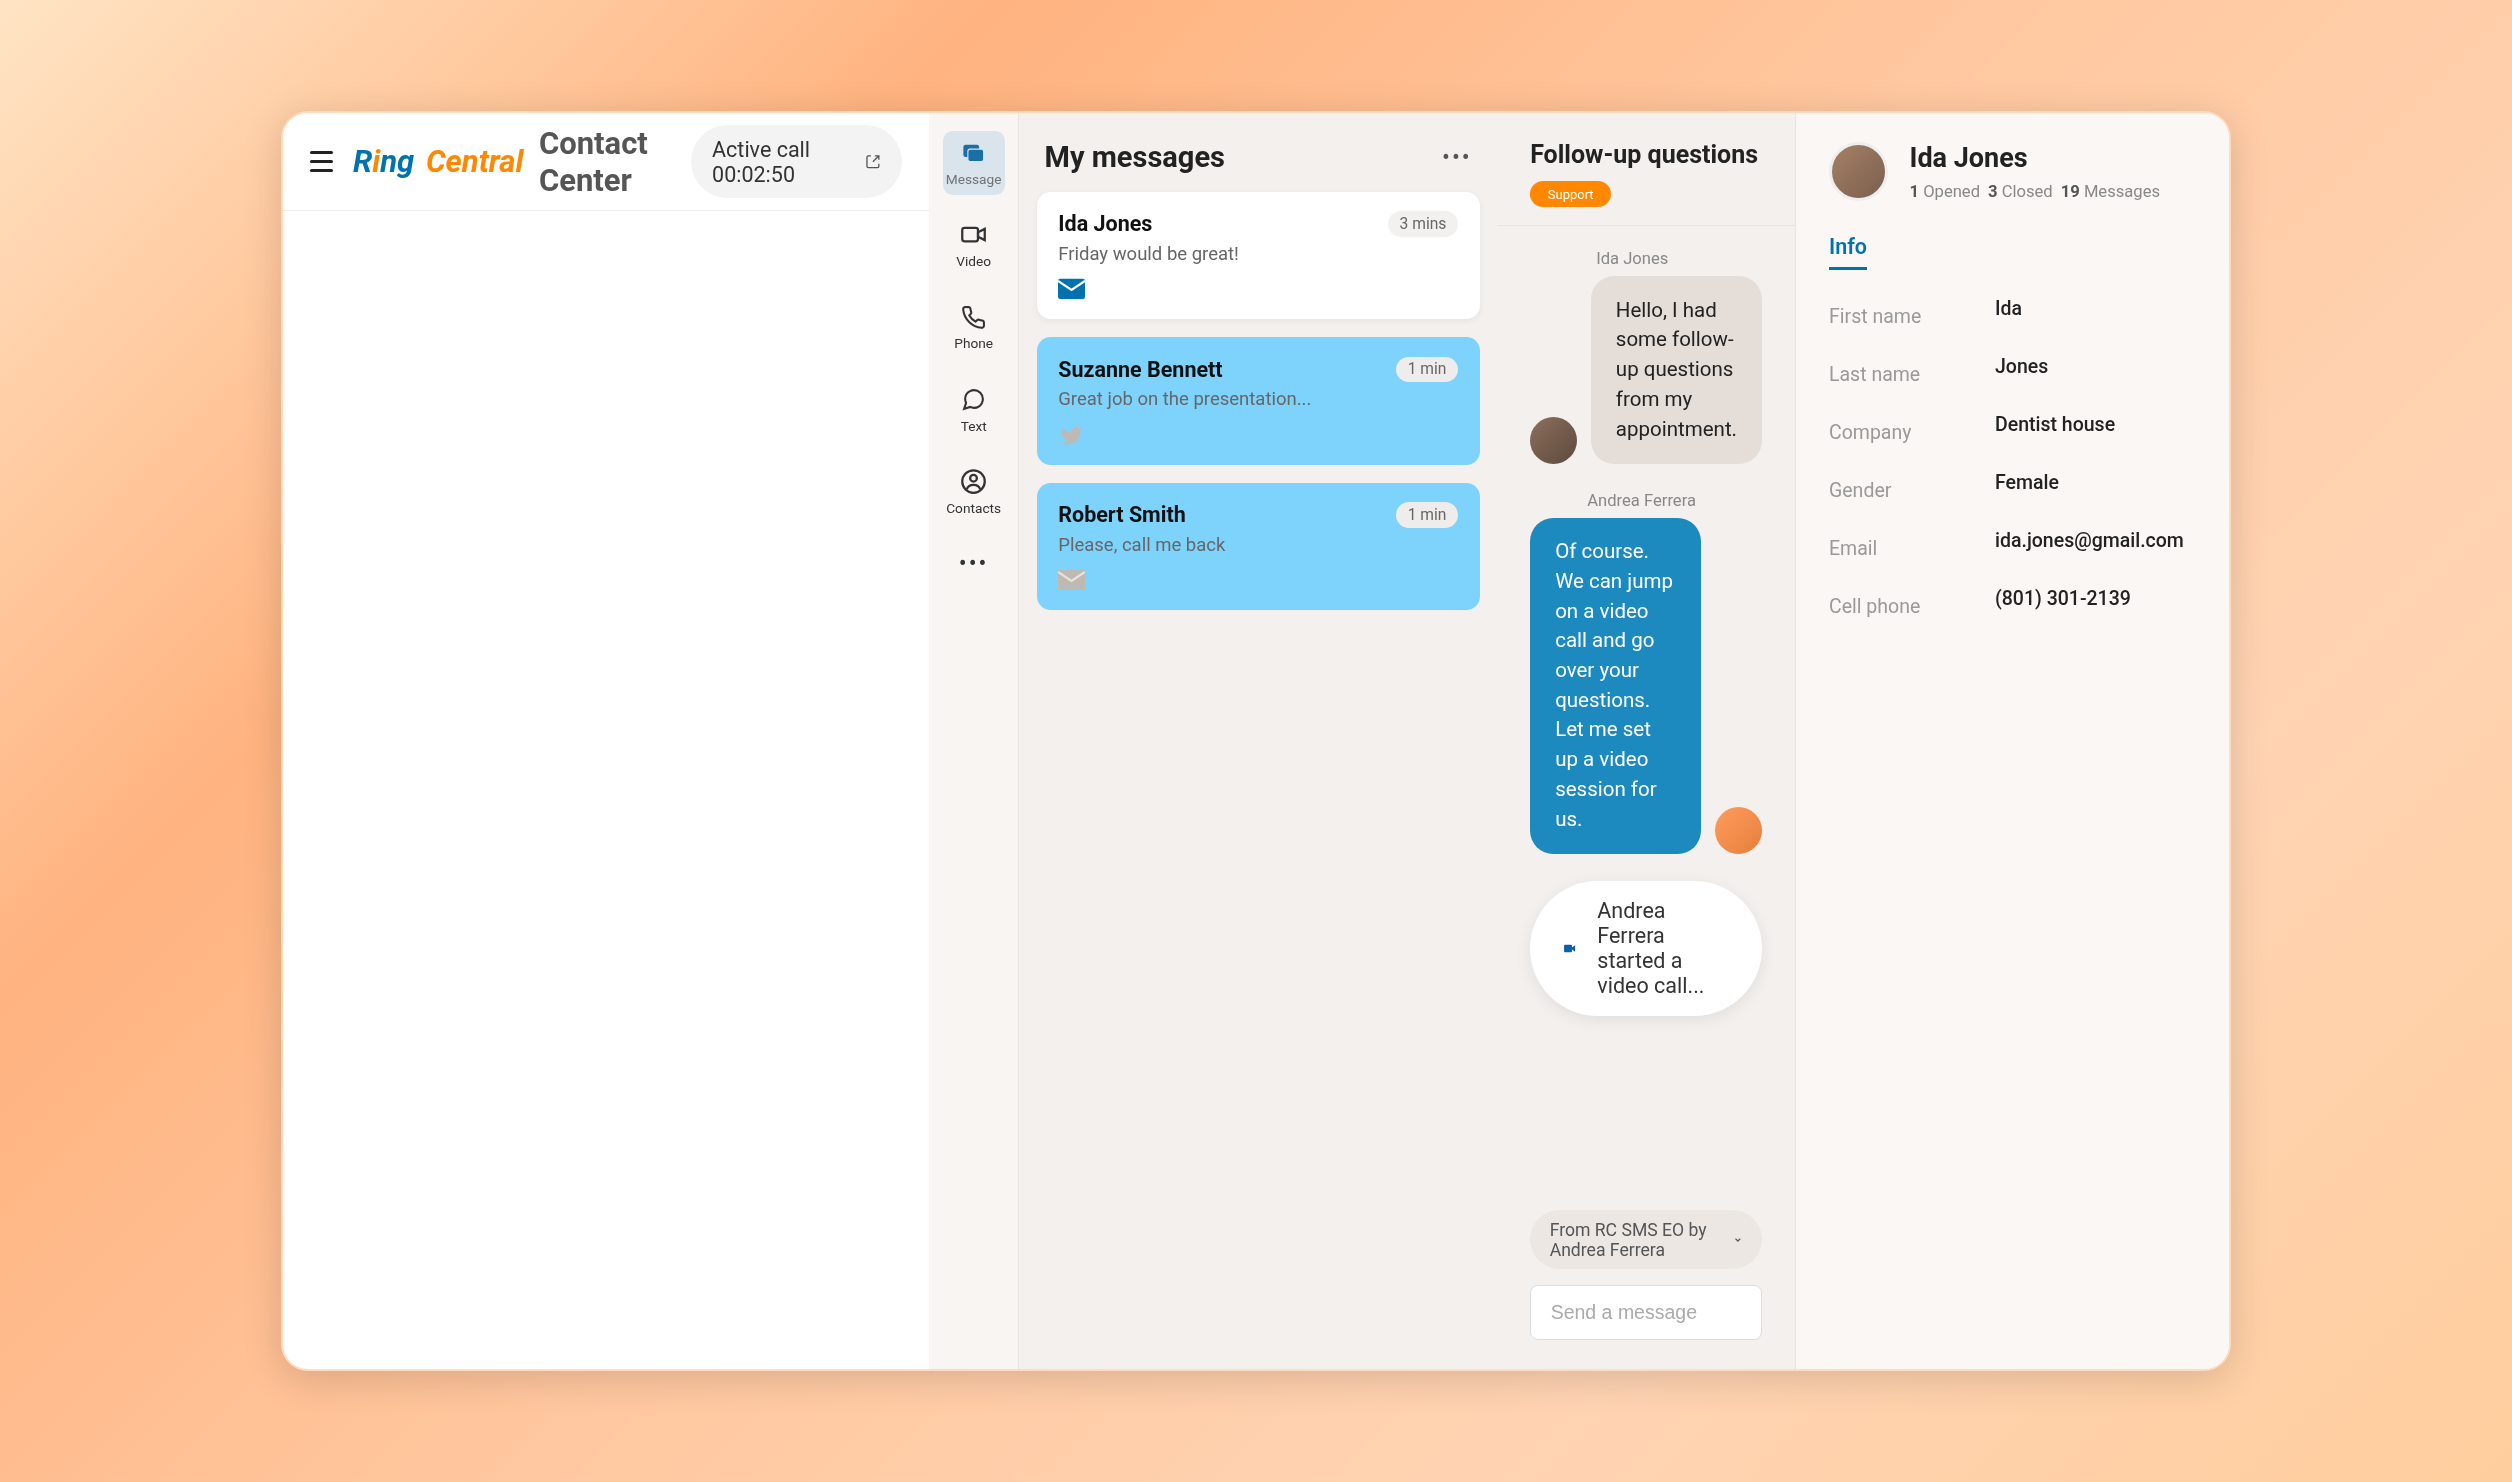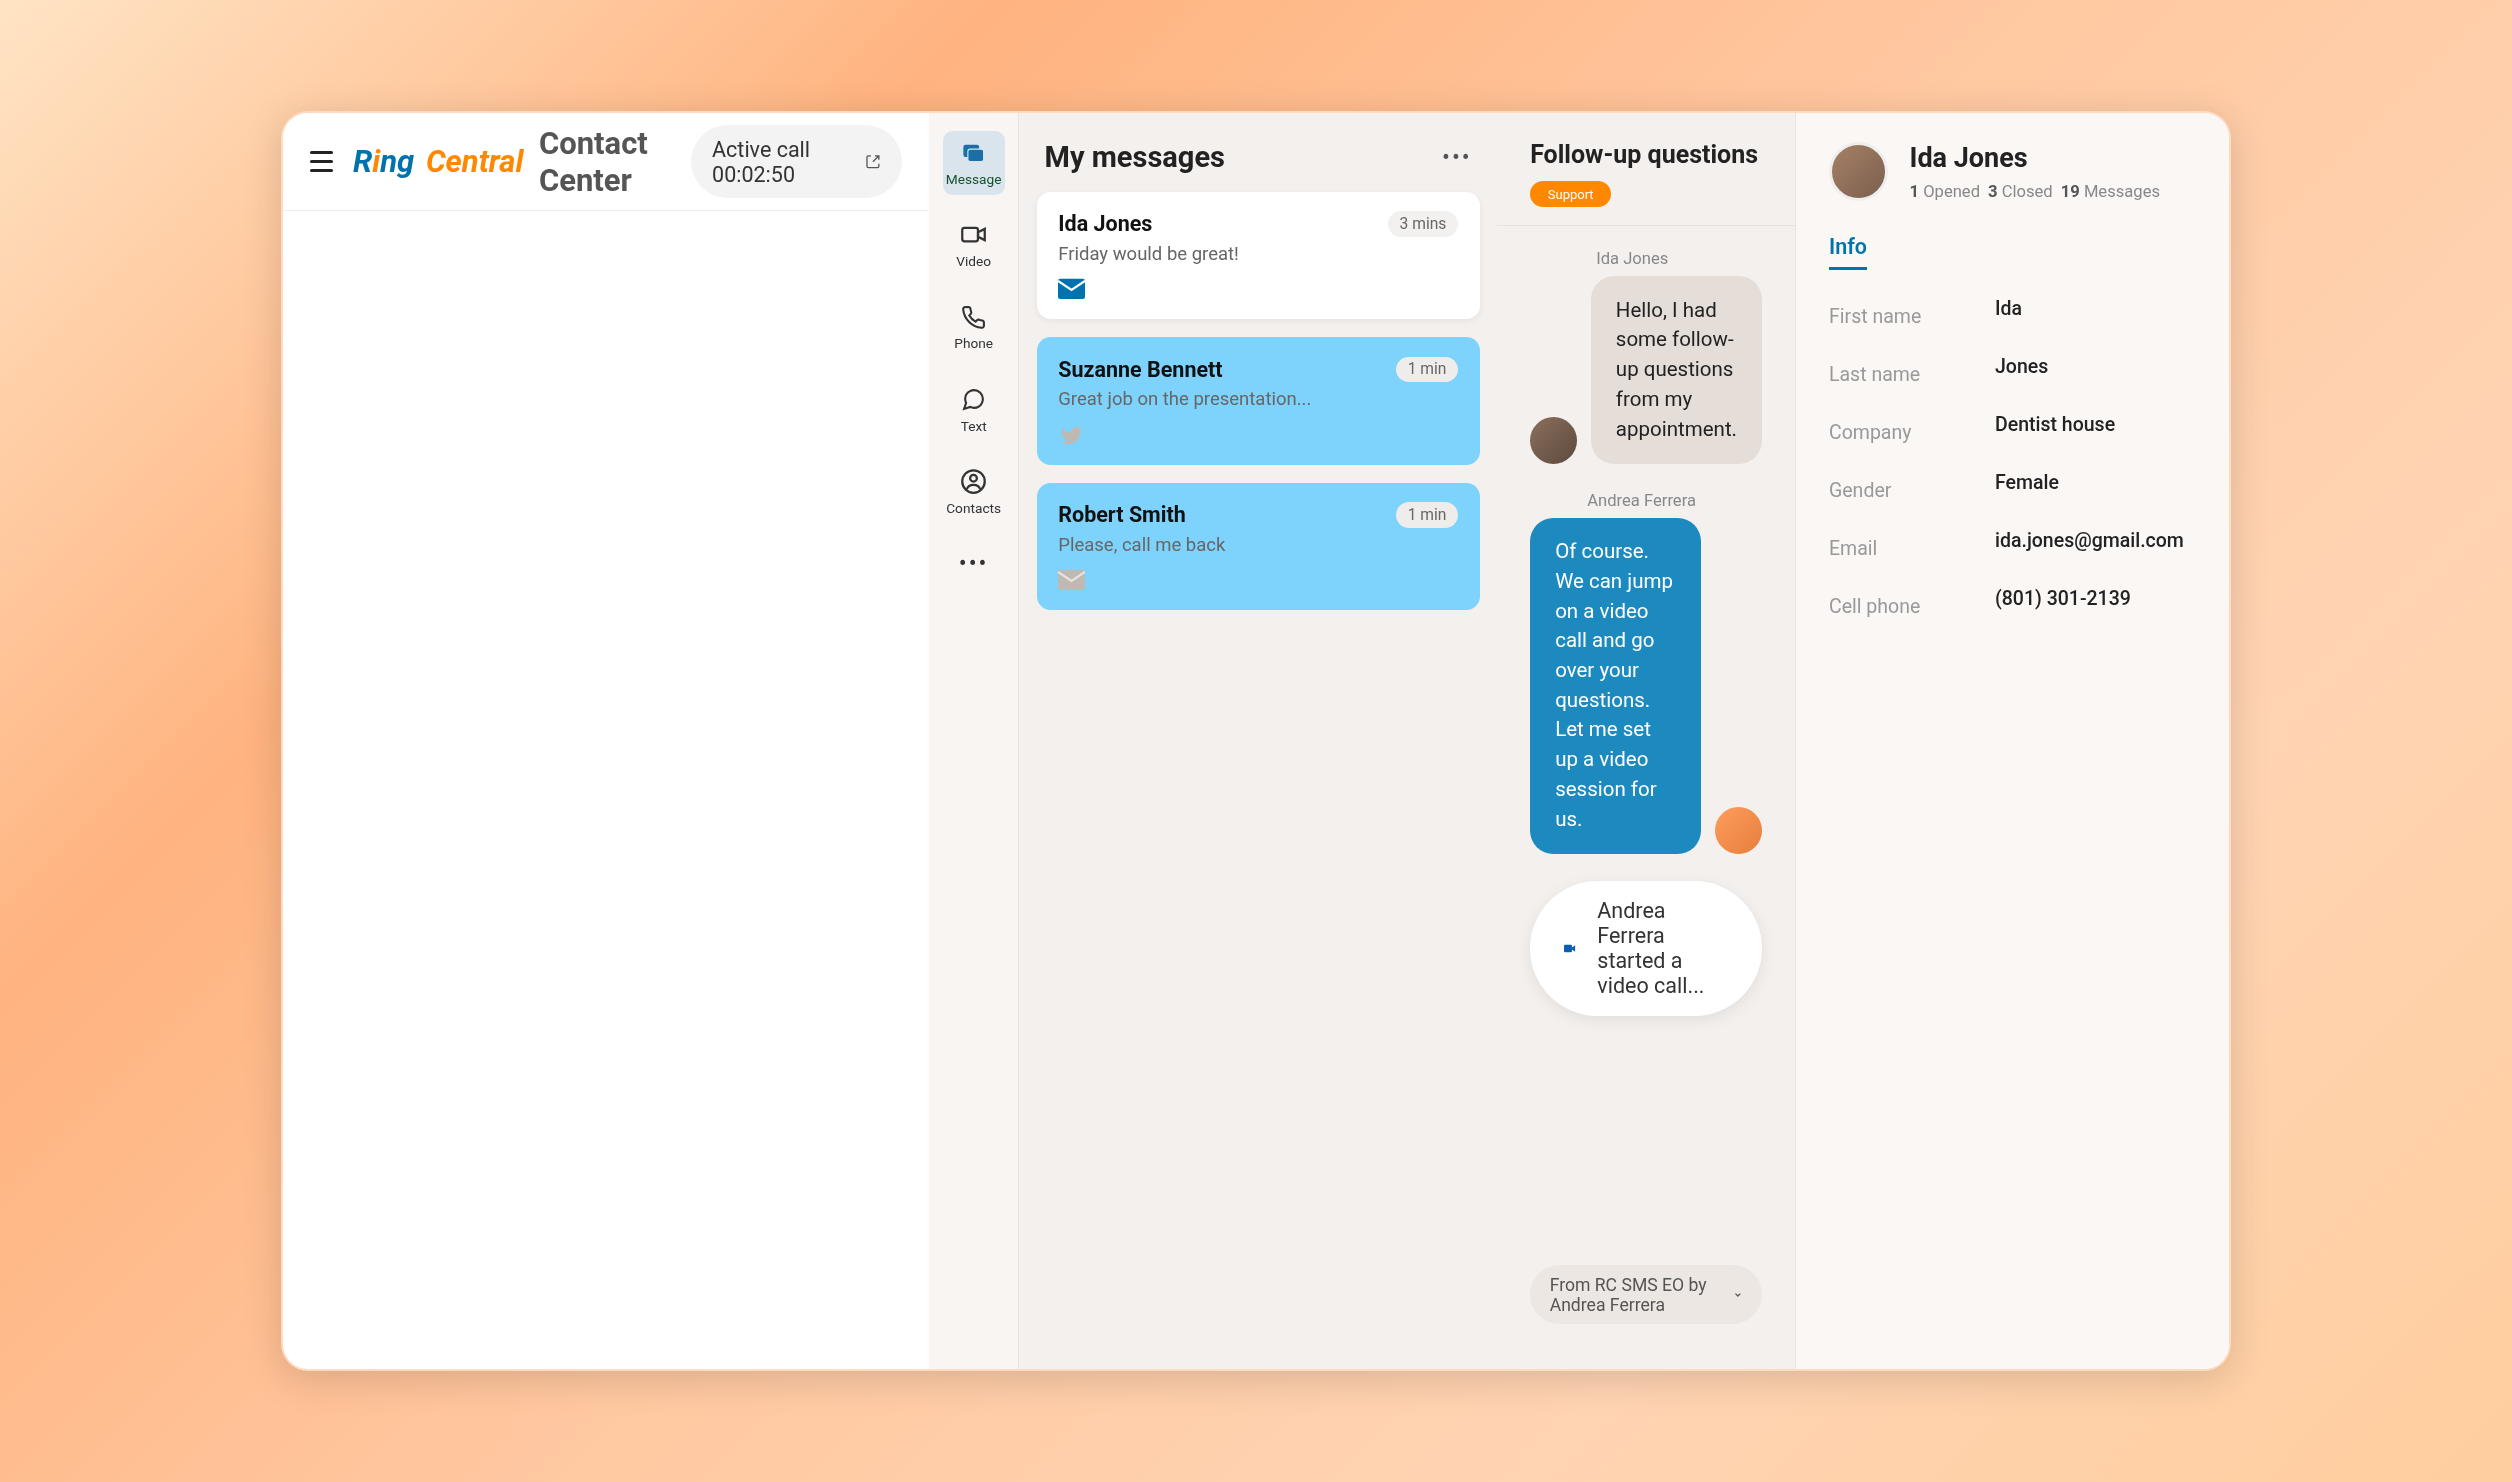--- a/index.html
+++ b/index.html
@@ -68,21 +68,21 @@
     display:flex;
     flex-direction:column;
     align-items:center;
     gap:3.9px;
     padding:7.8px 0;
     border-radius:9.8px;
     cursor:pointer;
   }
   .nav-item.active { background:#d9e4ed;}
   .nav-label { font-size:13.7px; color:#333;}
-  .nav-item.active .nav-label { color:#14532d;}
+  .nav-item.active .nav-label { color:#737373;}
   .nav-icon { width:29px; height:29px; display:flex; align-items:center; justify-content:center;}
   
   .messages-col {
     width: 478px;
     padding: 27px 17.6px;
     display:flex;
     flex-direction:column;
     gap:17.6px;
   }
   .messages-header { display:flex; align-items:center; justify-content:space-between; padding:0 7.8px;}
@@ -371,20 +371,21 @@
         </div>
       </div>
 
       <div class="conv-footer">
         <div class="source-pill">
           <span>From RC SMS EO by Andrea Ferrera</span>
           <svg viewBox="0 0 24 24" width="15.6" height="15.6" fill="none" stroke="#555" stroke-width="3">
               <path d="M6 9l6 6 6-6"></path>
             </svg>
         </div>
+        <input class="compose" placeholder="Send a message" style="">
       </div>
     </div>
 
     <div class="info-col">
       <div class="info-head">
         <div class="avatar big" style="background:linear-gradient(135deg,#a68066,#7a5f4d);border:3.9px solid #eee;"></div>
         <div class="info-name-block">
           <div class="contact-name">Ida Jones</div>
           <div class="info-stats">
             <span><b>1</b> <span>Opened</span></span>

